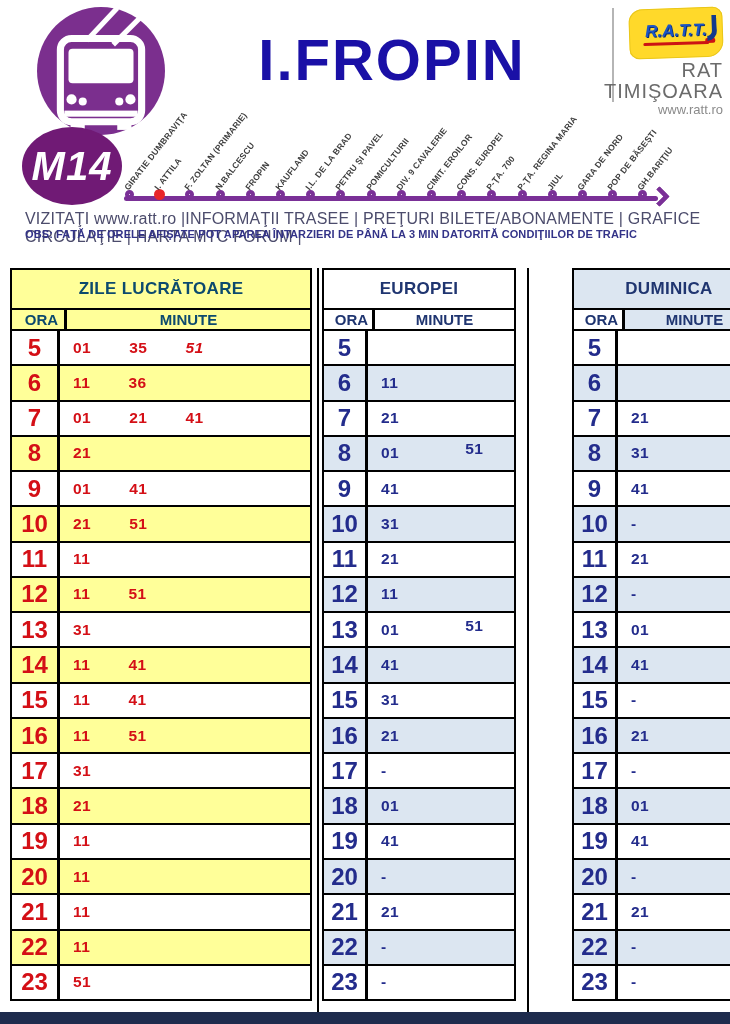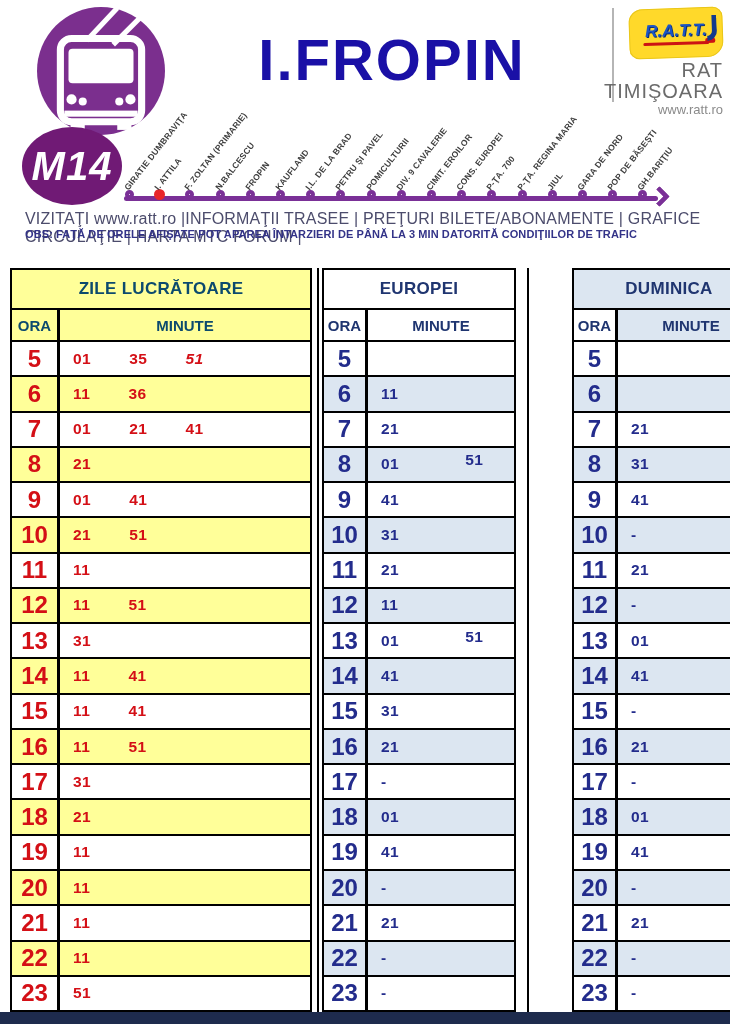--- a/index.html
+++ b/index.html
@@ -71,21 +71,21 @@
   
   .ttable { position:absolute; top:268px; background:#fff; border:2.5px solid #000; }
   .ttable.t1 { left:10px;  width:302px; }
   .ttable.t2 { left:322px; width:194px; }
   .ttable.t3 { left:532px; width:194px;margin-left:40px; }
   .preline { position:absolute; top:268px; width:2px; height:745px; background:#000; }
   .preline.p2 { left:317px; } .preline.p3 { left:527px; }
 
   .title-row { height:40px; display:flex; align-items:center; justify-content:center;
     font-size:17px; font-weight:800; border-bottom:2.5px solid #000; letter-spacing:0.3px; }
-  .cols-row { height:32px; display:flex; border-bottom:2.5px solid #000; font-size:15px; font-weight:800; }
+  .cols-row { height:21px; display:flex; border-bottom:2.5px solid #000; font-size:15px; font-weight:800;padding-left:7px; }
   .ohead { width:48px; border-right:3px solid #000; display:flex; align-items:center; justify-content:center; }
   .t2 .ohead, .t3 .ohead { width:44px; }
   .mhead { flex:1; display:flex; align-items:center; justify-content:center; }
 
   .tbody { display:flex; flex-direction:column; height:668px; }
   .trow { flex:1; display:flex; border-top:2px solid #000; }
   .trow:first-child { border-top:none; }
   .hcell { width:48px; border-right:3px solid #000; display:flex; align-items:center; justify-content:center;
     font-size:24px; font-weight:800; }
   .t2 .hcell, .t3 .hcell { width:44px; }

